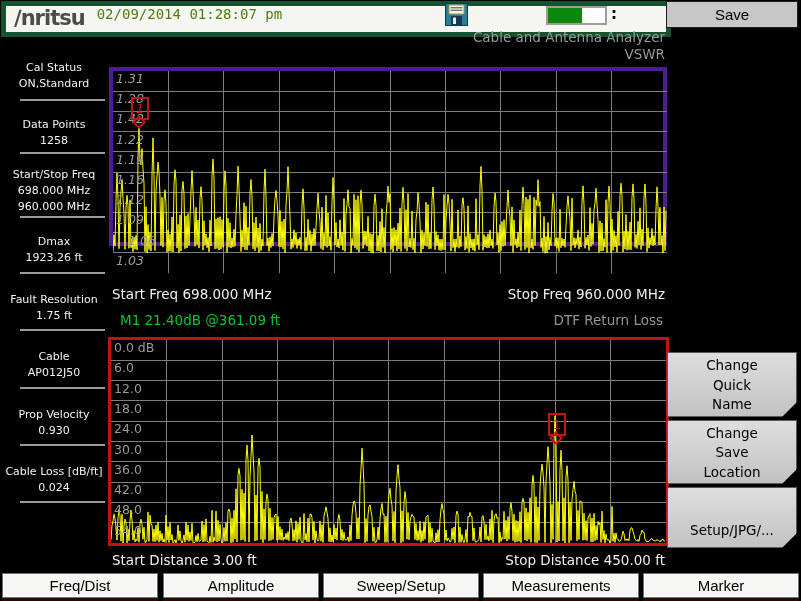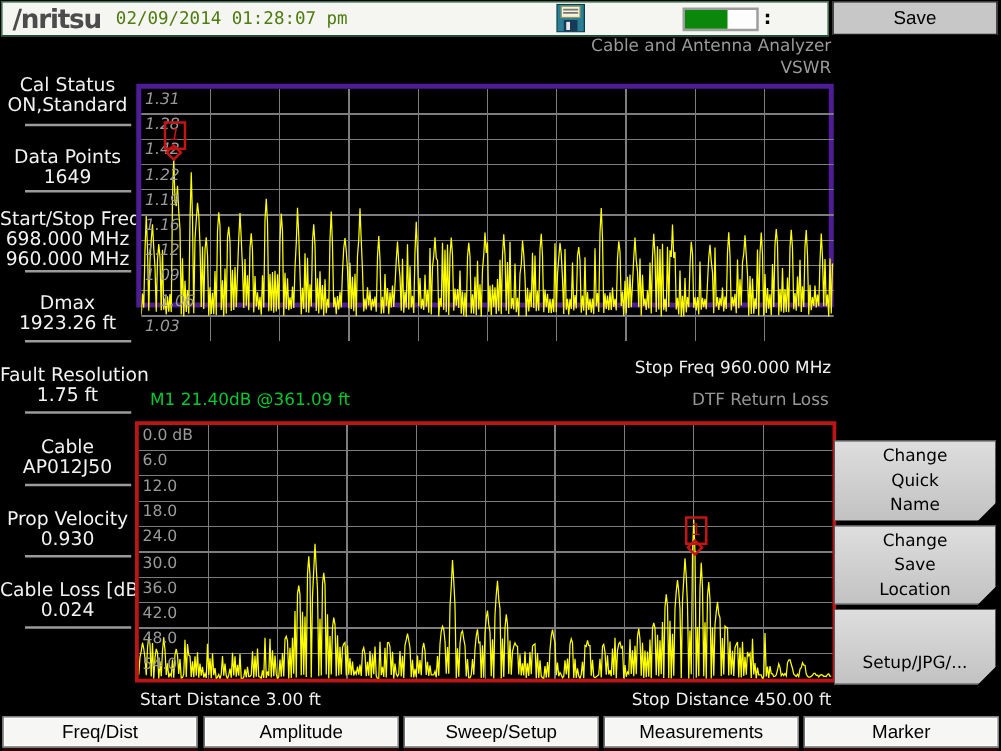--- a/index.html
+++ b/index.html
@@ -1,36 +1,36 @@
 <!DOCTYPE html>
 <html><head>
 <meta charset="utf-8">
 <style>
   html,body{margin:0;padding:0;background:#000;}
   .screen{position:relative;width:801px;height:601px;background:#000;overflow:hidden;
           font-family:"DejaVu Sans",sans-serif;}
   
   .topbar-panel{position:absolute;left:1px;top:1px;width:660px;height:26px;background:#f5f5f2;
-                border:1px solid #14532d;display:flex;align-items:center;}
+                border:5px solid #14532d;display:flex;align-items:flex-start;}
   .logo{font-weight:bold;font-size:21px;color:#4c4c4c;margin-left:8px;letter-spacing:-1px;
         font-family:"DejaVu Sans",sans-serif;}
   .datetime{font-family:"DejaVu Sans Mono",monospace;font-size:14px;color:#4d7c0f;margin-left:12px;}
   .floppy{position:absolute;left:445px;top:3px;width:23px;height:23px;}
   .battery{position:absolute;left:546px;top:6px;width:57px;height:15px;background:#fdfdfd;
            border:2px solid #9d9d9d;}
   .battery-fill{height:100%;background:#0b880b;}
   .batt-colon{position:absolute;left:611px;top:5px;font-weight:bold;font-size:15px;color:#000;}
   .save-btn{position:absolute;left:666px;top:1px;width:132px;height:27px;background:#c7c7c7;
             border:1px solid #1d1d1d;font-size:15px;color:#000;display:flex;align-items:center;
             justify-content:center;box-sizing:border-box;cursor:pointer;}
   
   .title-line{position:absolute;right:136px;color:#9a9a9a;font-size:13.5px;text-align:center;}
   .title-1{top:29px;} .title-2{top:46px;}
   
-  .side-item{position:absolute;left:0;width:108px;text-align:center;color:#f2f2f2;font-size:15px;
+  .side-item{position:absolute;left:0;width:108px;text-align:center;color:#f2f2f2;font-size:11px;
              line-height:16px;white-space:nowrap;}
   .side-div{position:absolute;left:20px;width:85px;height:2px;background:#9b9b9b;}
   
   .chart-top{position:absolute;left:109px;top:67px;width:558px;height:179px;background:#000;
              border:4px solid #4c1d95;box-sizing:border-box;font-style:italic;}
   .chart-bottom{position:absolute;left:108px;top:337px;width:561px;height:209px;background:#000;
                 border:3px solid #bf1414;box-sizing:border-box;}
   .chart-svg{position:absolute;left:0;top:0;display:block;}
   .y-label{position:absolute;left:3px;color:#9a9a9a;font-size:12.5px;line-height:13px;}
   .mkr-box{position:absolute;width:14px;height:19px;border:2px solid #c41414;color:#c41414;
@@ -81,21 +81,21 @@
   <div class="title-line title-1">Cable and Antenna Analyzer</div>
   <div class="title-line title-2">VSWR</div>
 
   <div id="sidebar">
       <div class="side-item" style="top: 60px;">
         <div>Cal Status</div>
         <div>ON,Standard</div>
       </div>
       <div class="side-item" style="top: 117px;">
         <div>Data Points</div>
-        <div>1649</div>
+        <div>1258</div>
       </div>
       <div class="side-item" style="top: 167px;">
         <div>Start/Stop Freq</div>
         <div>698.000 MHz</div>
         <div>960.000 MHz</div>
       </div>
       <div class="side-item" style="top: 234px;">
         <div>Dmax</div>
         <div>1923.26 ft</div>
       </div>
@@ -154,20 +154,21 @@
       <div class="y-label" style="top: 81.8px;">1.19</div>
       <div class="y-label" style="top: 102px;">1.16</div>
       <div class="y-label" style="top: 122.2px;">1.12</div>
       <div class="y-label" style="top: 142.4px;">1.09</div>
       <div class="y-label" style="top: 162.6px; padding-left: 12px;">1.06</div>
       <div class="y-label" style="top: 182.8px;">1.03</div>
       <div class="mkr-box" style="left: 18px; top: 26.3743px;">1</div>
       <div class="mkr-diamond" style="left: 21px; top: 46.3743px;"></div>
     </div>
 
+  <div class="row-lbl lbl-left" style="top:286px">Start Freq 698.000 MHz</div>
   <div class="row-lbl lbl-right" style="top:286px">Stop Freq 960.000 MHz</div>
 
   <div class="row-lbl m1-readout" style="left:120px;top:312px">M1 21.40dB @361.09 ft</div>
   <div class="row-lbl lbl-right mode-lbl" style="top:312px;right:138px">DTF Return Loss</div>
 
   <div class="chart-bottom" id="chart-bottom">
       <svg width="555" height="203" class="chart-svg">
         <line x1="55.5" y1="0" x2="55.5" y2="203" stroke="#7d7d7d" stroke-width="1" shape-rendering="crispEdges"></line>
         <line x1="0" y1="20.3" x2="555" y2="20.3" stroke="#7d7d7d" stroke-width="1" shape-rendering="crispEdges"></line>
         <line x1="111.0" y1="0" x2="111.0" y2="203" stroke="#7d7d7d" stroke-width="1" shape-rendering="crispEdges"></line>

